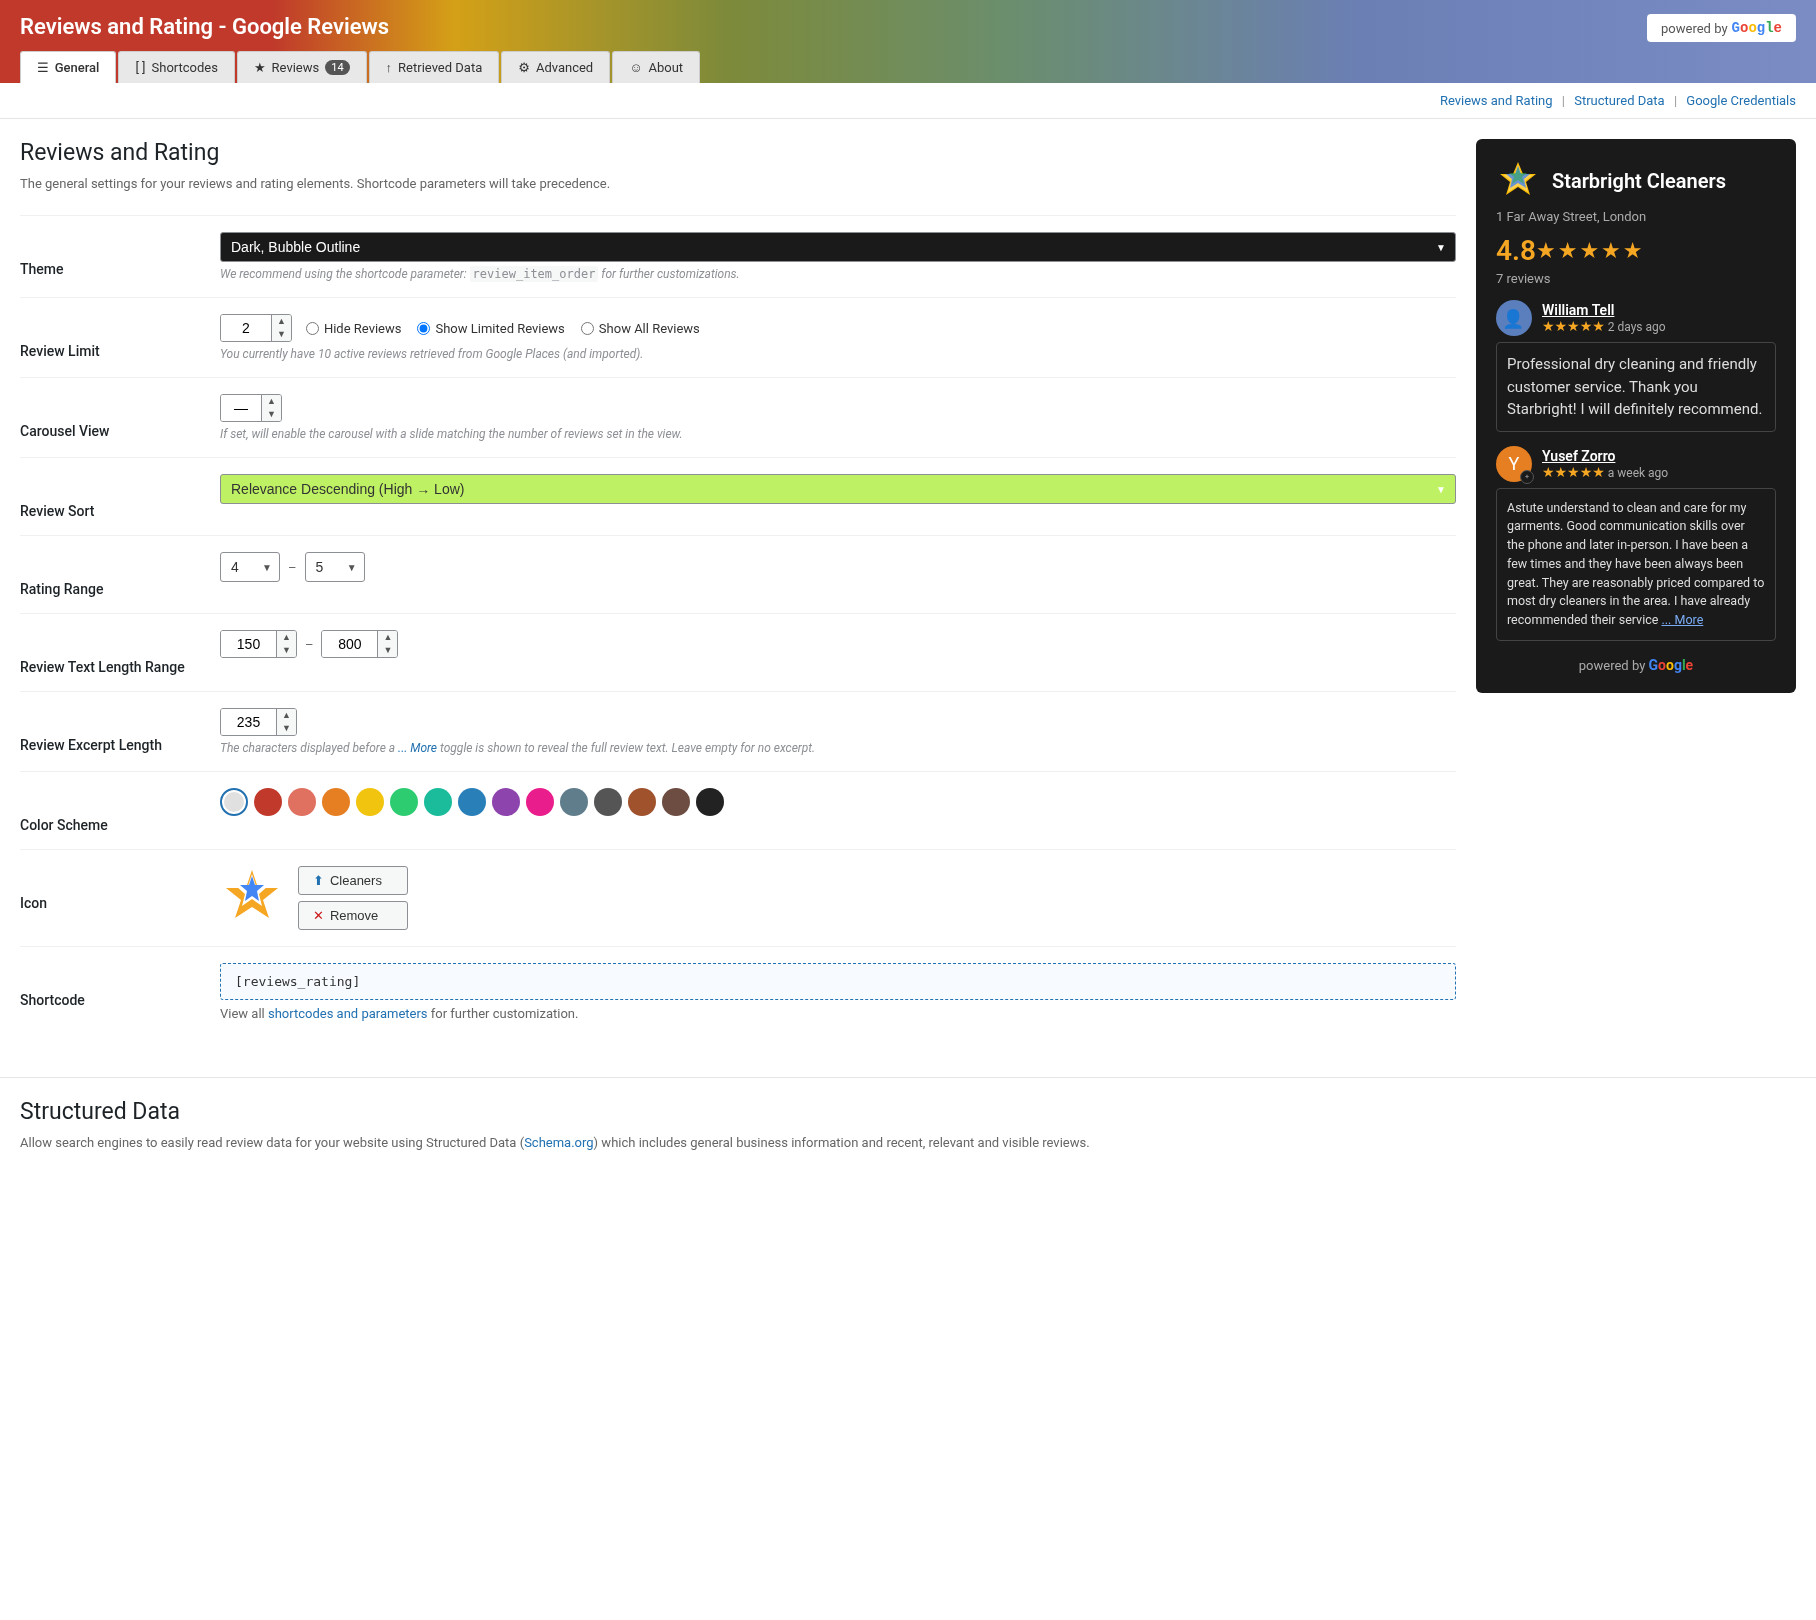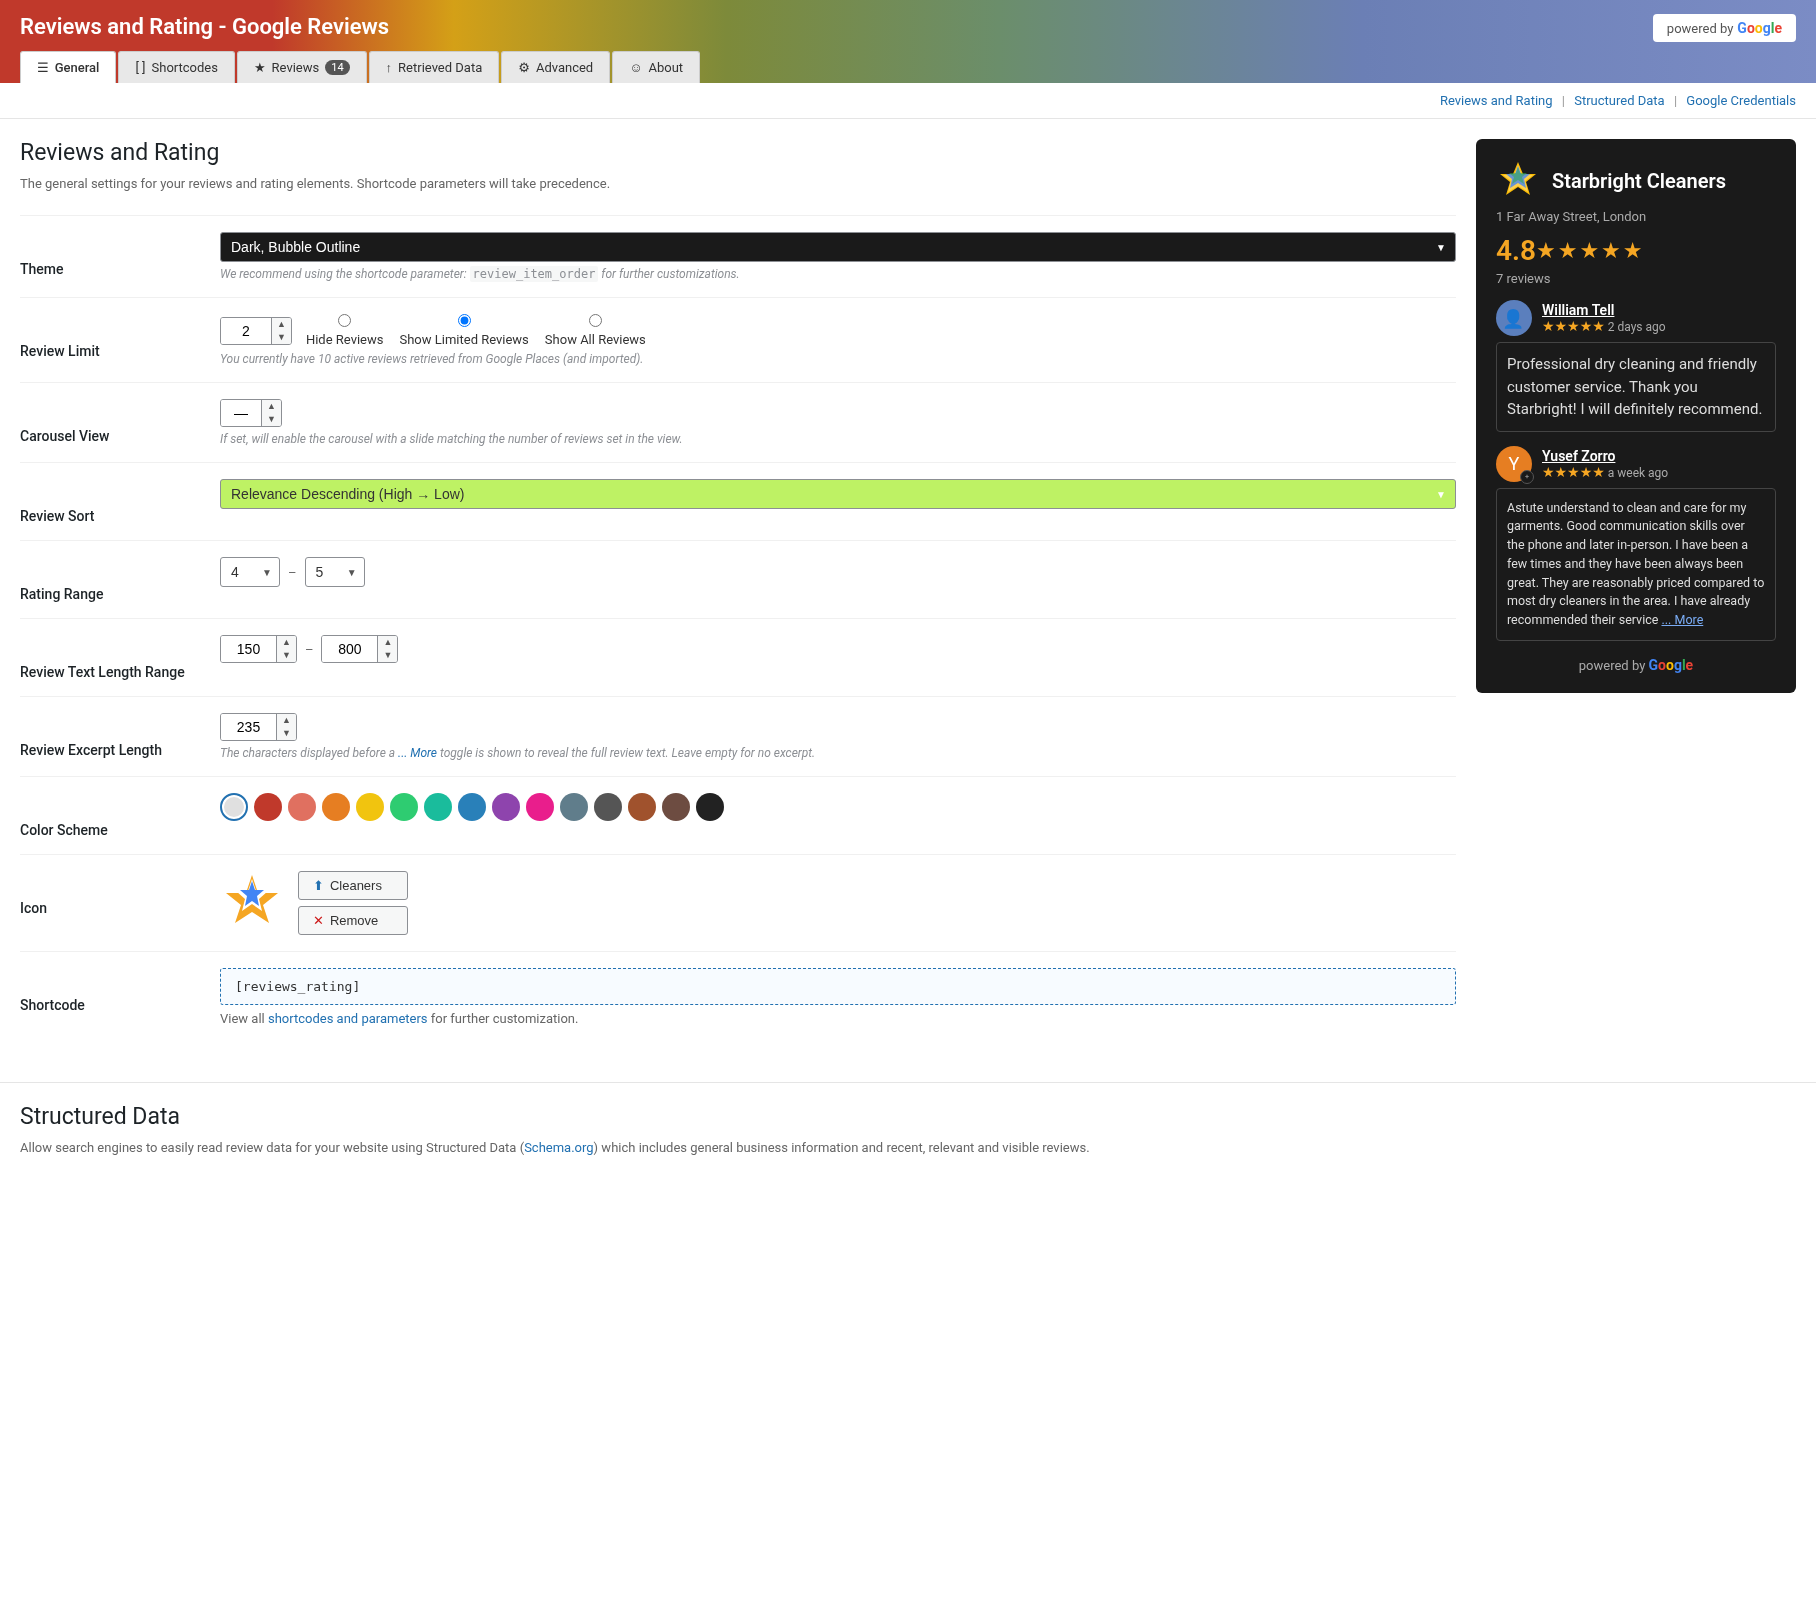--- a/index.html
+++ b/index.html
@@ -226,21 +226,20 @@
       align-items: center;
       gap: 16px;
       flex-wrap: wrap;
     }
     .radio-label {
       display: flex;
       align-items: center;
       gap: 5px;
       font-size: 13px;
       cursor: pointer;
-      flex-direction: column;
     }
 
     
     .range-row {
       display: flex;
       align-items: center;
       gap: 8px;
     }
     .range-sep { color: #666; font-size: 13px; }
 
@@ -433,21 +432,21 @@
     }
   </style>
 </head>
 <body>
 
 <div class="header">
   <div style="display:flex; justify-content:space-between; align-items:flex-start;">
     <h1 class="header-title">Reviews and Rating - Google Reviews</h1>
     <div class="powered-by-google-header">
       <span style="color:#555; font-size:13px;">powered by </span>
-      <span style="font-size:14px; font-weight:bold;">
+      <span style="font-size:14px; font-weight:bold;font-family:Liberation Mono, monospace;">
         <span style="color:#4285F4;">G</span><span style="color:#EA4335;">o</span><span style="color:#FBBC05;">o</span><span style="color:#4285F4;">g</span><span style="color:#34A853;">l</span><span style="color:#EA4335;">e</span>
       </span>
     </div>
   </div>
 
   <div class="tabs">
     <div class="tab active">
       <span>☰</span>
       <span>General</span>
     </div>

